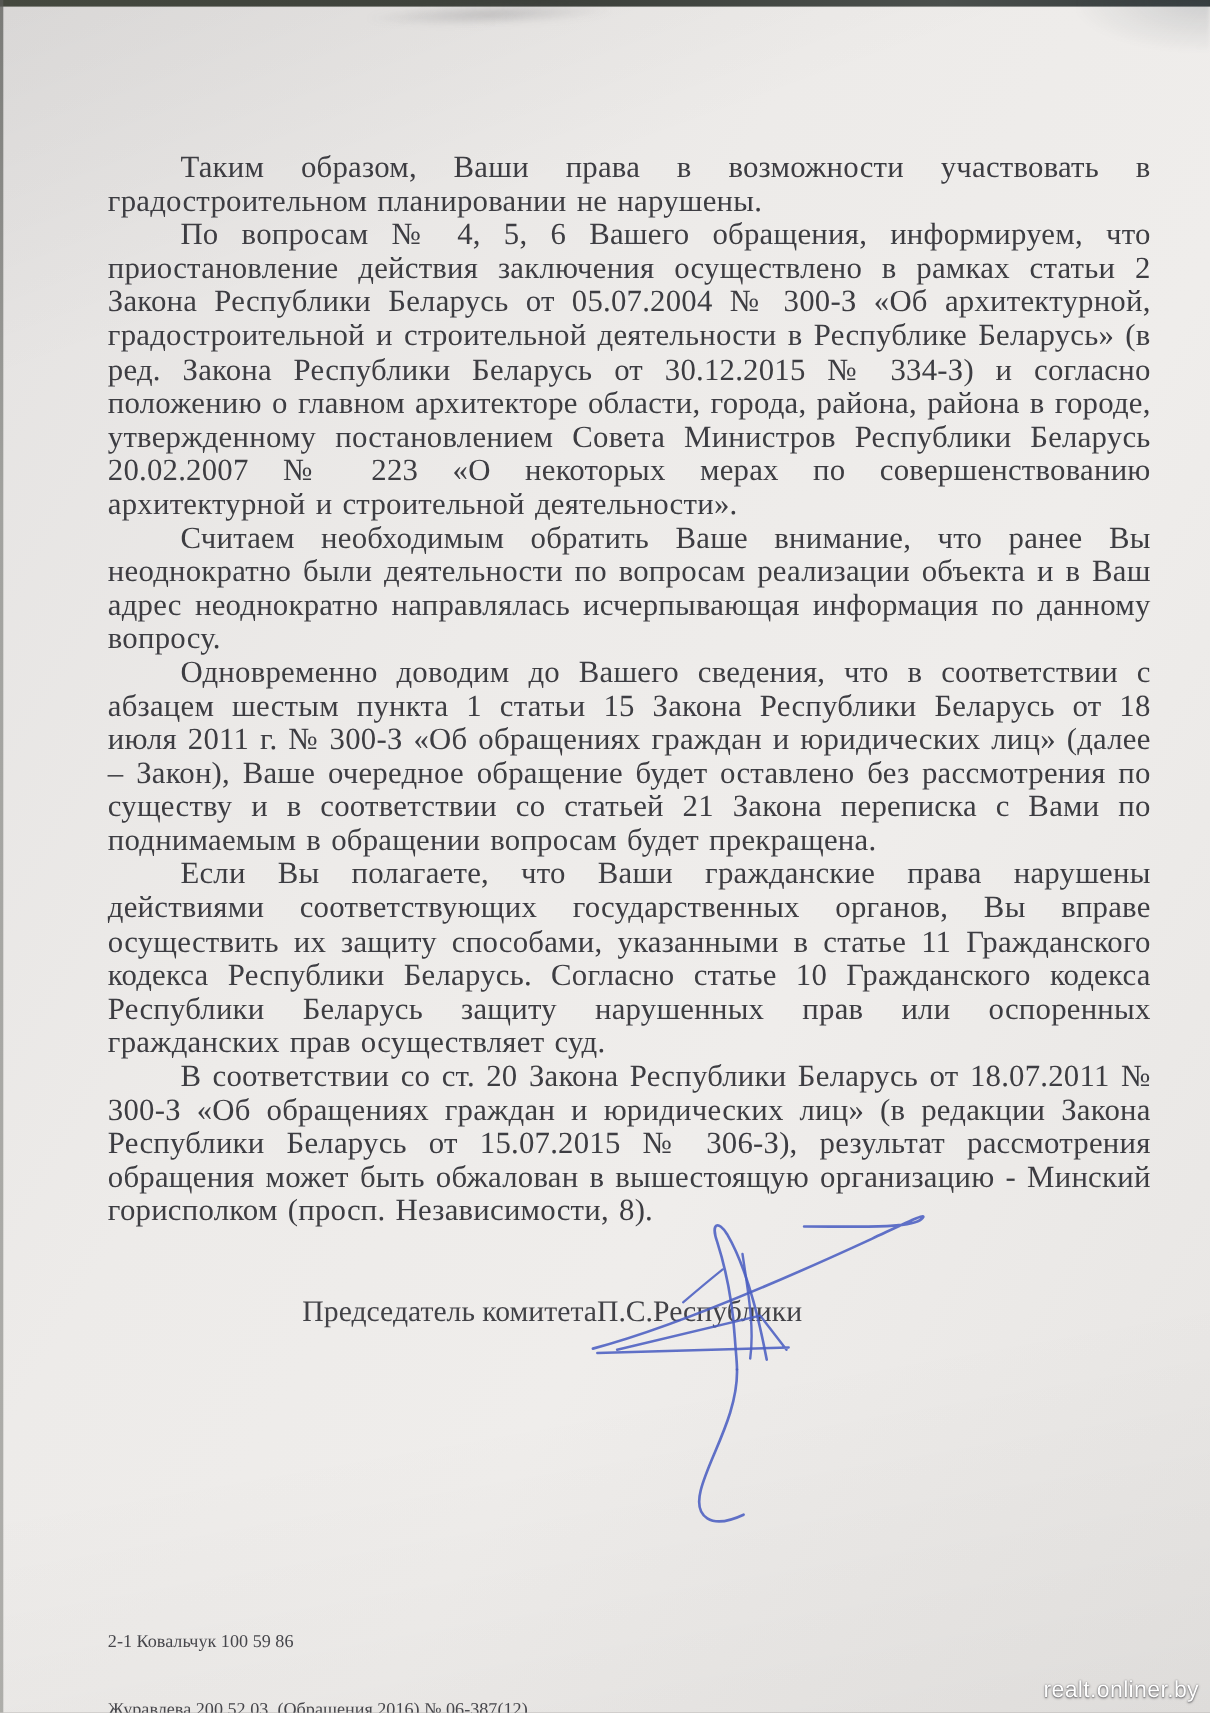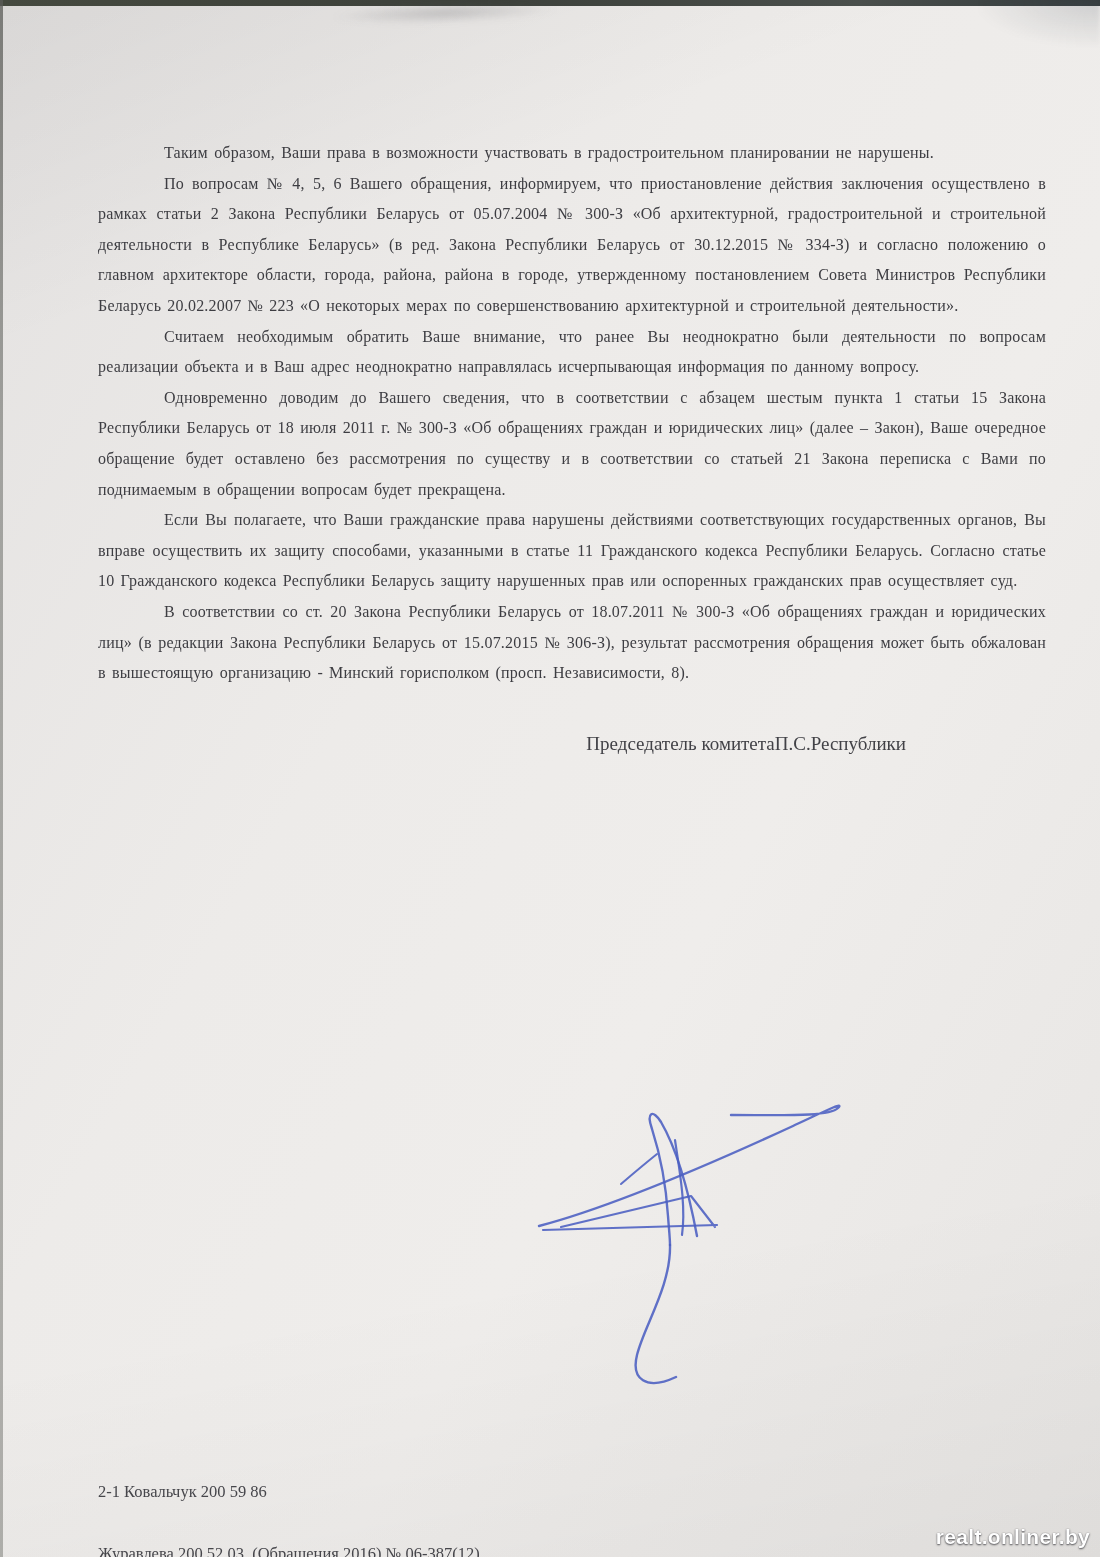--- a/index.html
+++ b/index.html
@@ -53,33 +53,33 @@
   .body-text {
     position: absolute;
     left: 98px;
     top: 138px;
     width: 948px;
   }
   .body-text p {
     margin: 0;
     text-align: justify;
     text-indent: 66px;
-    font-size: 16px;
+    font-size: 28px;
     line-height: 30.6px;
     letter-spacing: 0.2px;
     word-spacing: 2px;
     color: #3d3d42;
   }
   .signature-row {
-    margin-top: 44px;
+    margin-top: 60px;
     display: flex;
-    justify-content: flex-end;
+    justify-content: center;
     align-items: baseline;
     padding-right: 140px;
-    font-size: 19px;
+    font-size: 27px;
   }
   .sig-title, .sig-name {
     white-space: nowrap;
     color: #424247;
   }
   .signature-scribble {
     position: absolute;
     left: 525px;
     top: 1088px;
     width: 340px;
@@ -93,21 +93,21 @@
     font-size: 16.5px;
     line-height: 20.5px;
     color: #46464b;
     white-space: pre-wrap;
   }
   .watermark {
     position: absolute;
     right: 10px;
     bottom: 8px;
     font-family: "Liberation Sans", "DejaVu Sans", sans-serif;
-    font-weight: bold;
+    font-weight: normal;
     font-size: 21px;
     color: #ffffff;
     text-shadow: 0 1px 2px rgba(55,55,60,0.85), 0 0 1px rgba(55,55,60,0.6);
     letter-spacing: 0.3px;
     text-align: center;
   }
 </style>
 </head>
 <body>
 
@@ -143,19 +143,19 @@
 
       <path stroke-width="2.4" d="M 145 157 C 146 198, 119 238, 112 267 C 106 291, 121 303, 151 289"></path>
 
       <path stroke-width="2.2" d="M 18 142 L 192 137 M 36 139 L 166 108 L 190 139"></path>
 
       <path stroke-width="2" d="M 96 96 C 110 84, 122 74, 132 66"></path>
     </g>
   </svg>
 
   <div class="footer-block">
-    <div>2-1 Ковальчук 200 59 86</div>
+    <div>2-1 Ковальчук 100 59 86</div>
     <div>Журавлева 200 52 03  (Обращения 2016) № 06-387(12)</div>
   </div>
 
   <div class="watermark">realt.onliner.by</div>
 
 </div>
 
 </body></html>

